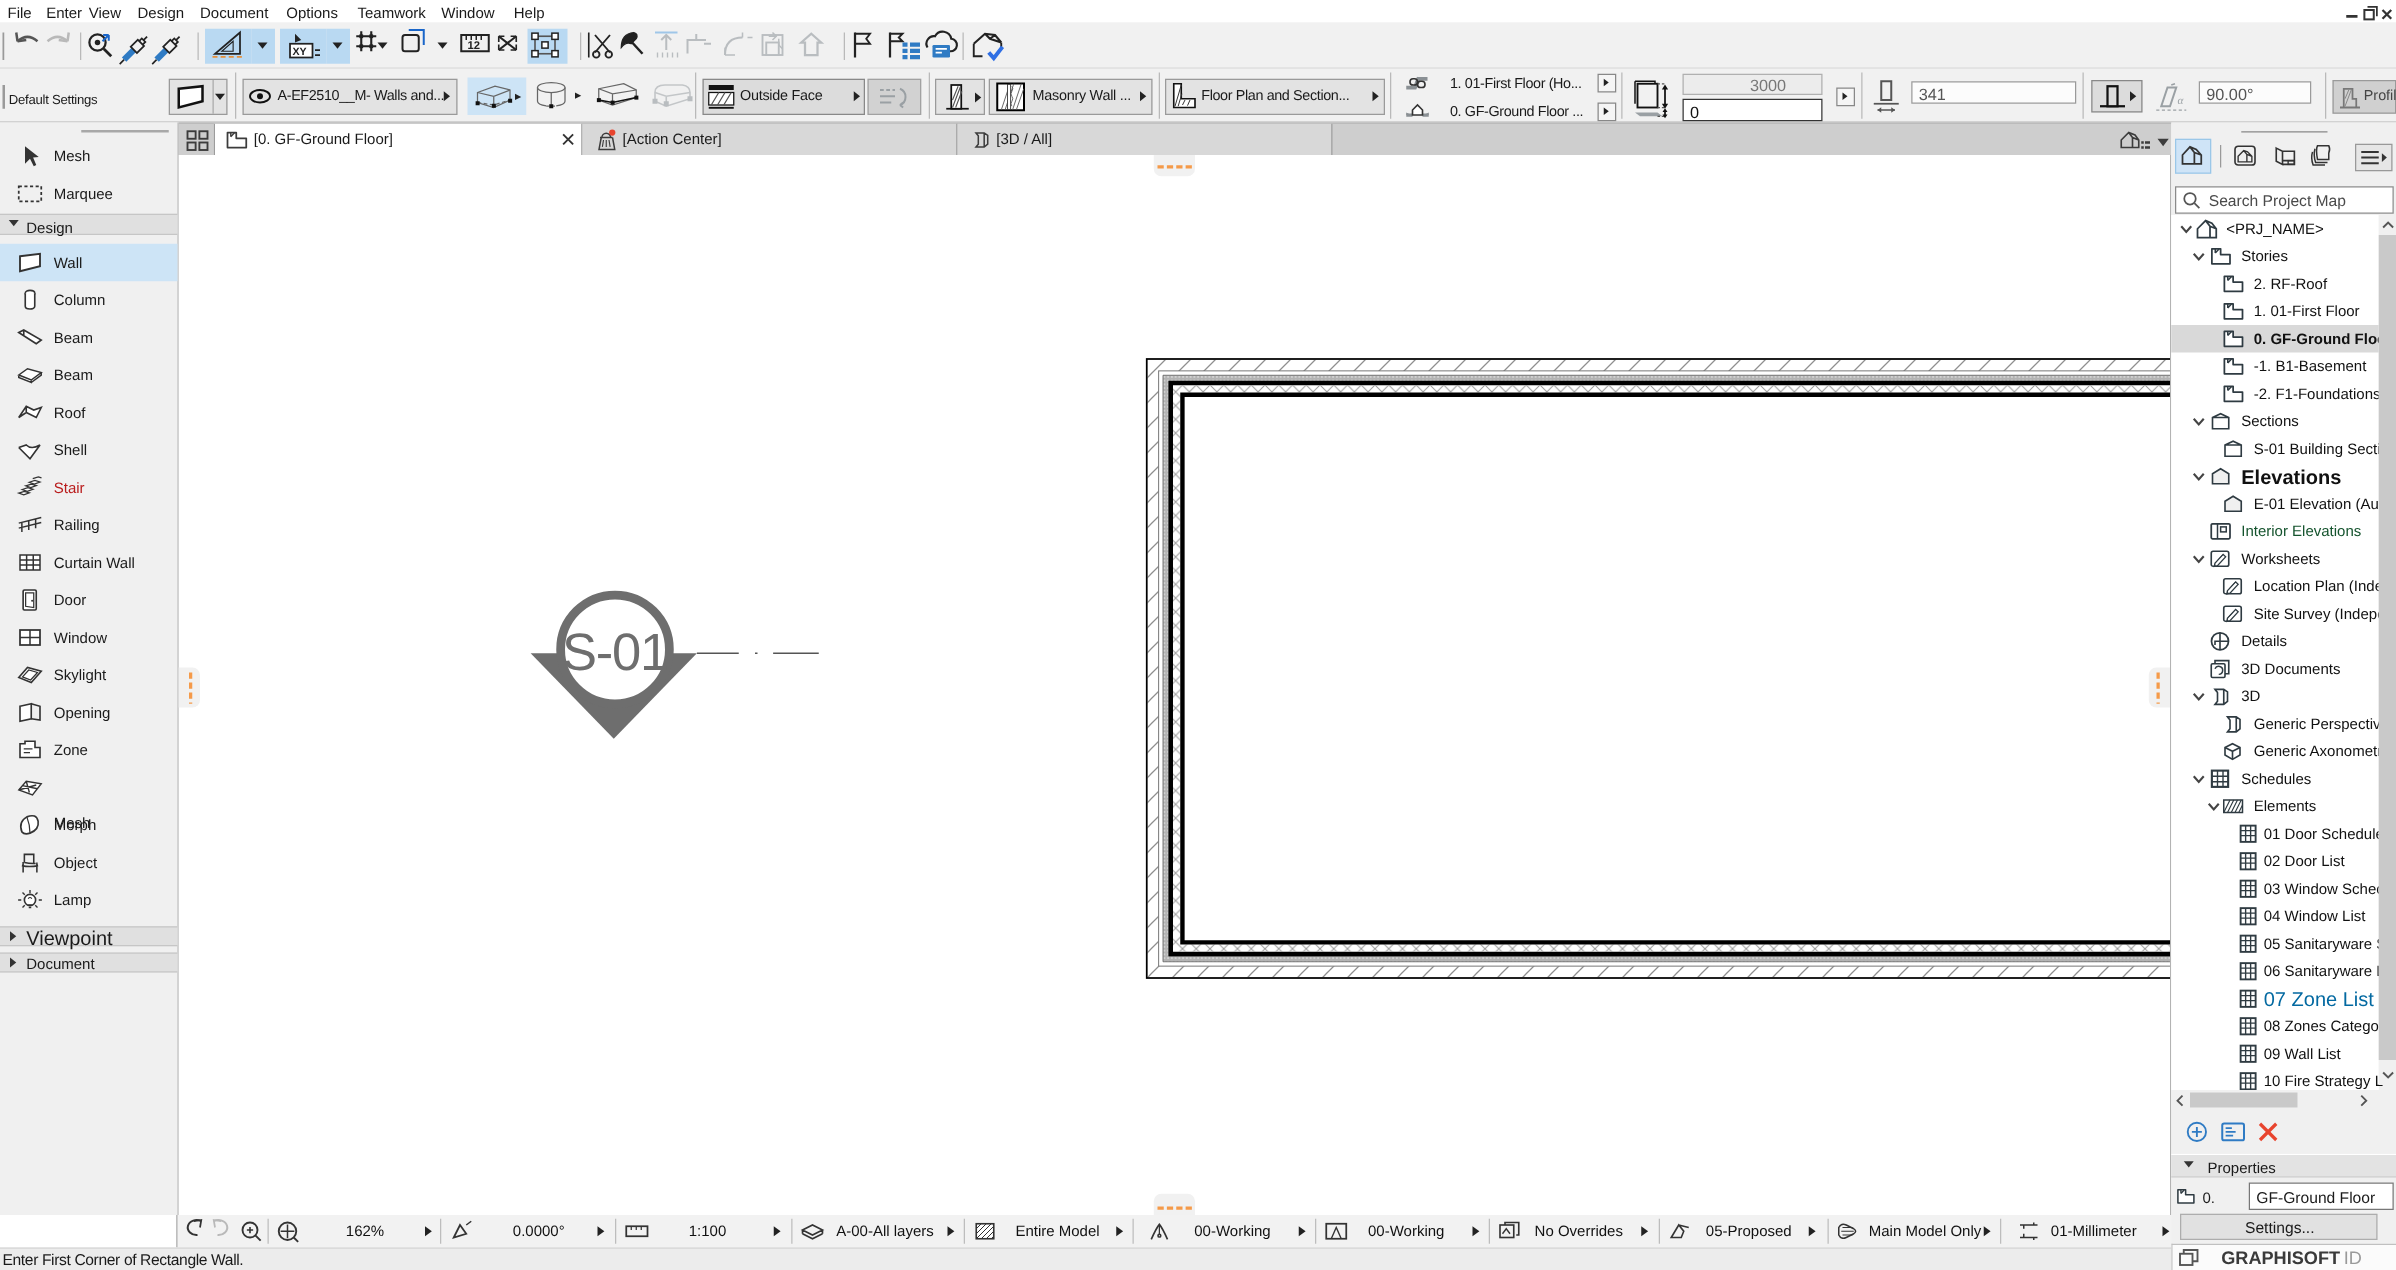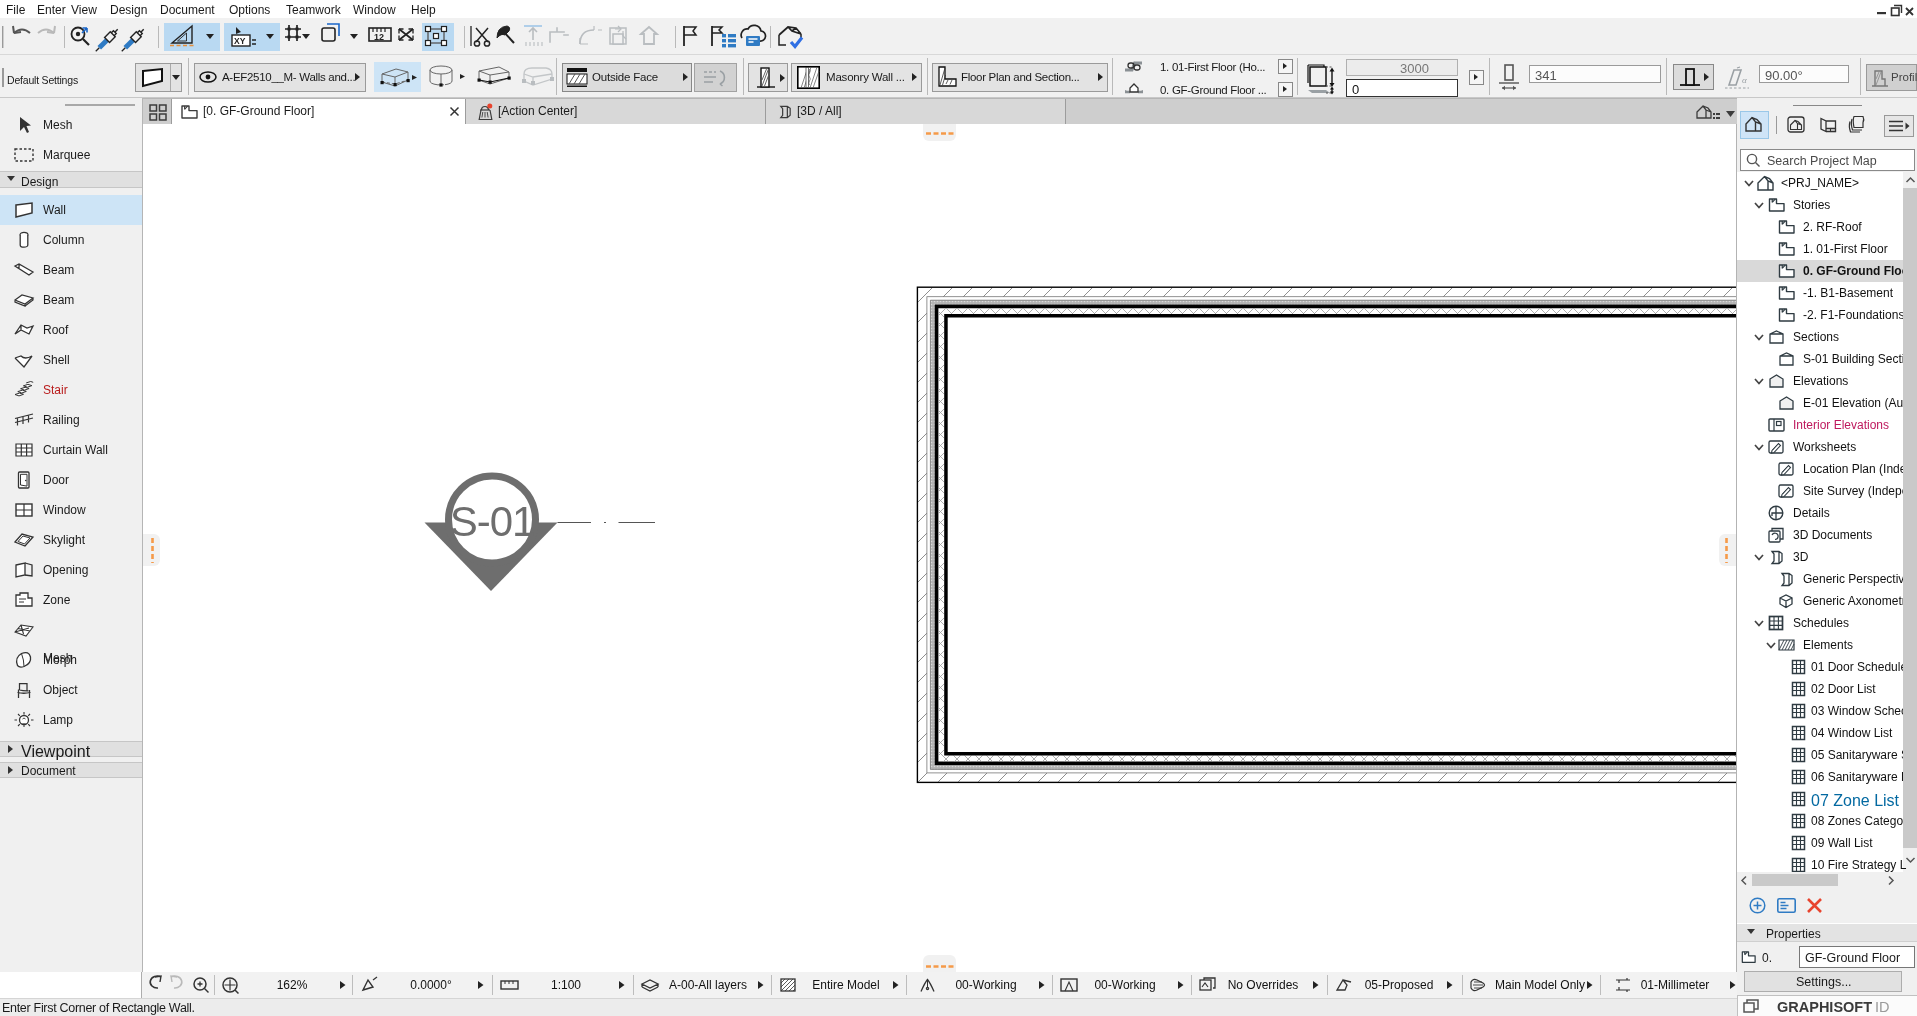--- a/index.html
+++ b/index.html
@@ -688,35 +688,35 @@
 <div class="abs" style="left:1754px;top:377.5px;width:10px;height:8px;">
     <svg width="10" height="7" viewBox="0 0 10 7" style="position:static;display:block">
       <path d="M1 1 L5 5.5 L9 1" fill="none" stroke="#444" stroke-width="1.7"></path>
     </svg>
   </div>
 <div class="abs" style="left:1768px;top:372.5px;width:17px;height:17px;">
     <svg width="17" height="17" viewBox="0 0 17 17" style="position:static">
       <path d="M2 6 L8.5 2 L15 6 L15 14 L2 14 Z" fill="#f0f0f0" stroke="#2f3b42" stroke-width="1.3"></path>
     </svg>
   </div>
-<div class="txt" style="left:1793px;top:374.5px;font-size:12px;color:#111;font-weight:normal">Elevations</div>
+<div class="txt" style="left:1793px;top:374.5px;font-size:16px;color:#111;font-weight:bold">Elevations</div>
 <div class="abs" style="left:1778px;top:394.5px;width:17px;height:17px;">
     <svg width="17" height="17" viewBox="0 0 17 17" style="position:static">
       <path d="M2 6 L8.5 2 L15 6 L15 14 L2 14 Z" fill="#f0f0f0" stroke="#2f3b42" stroke-width="1.3"></path>
     </svg>
   </div>
 <div class="txt" style="left:1803px;top:396.5px;font-size:12px;color:#111;font-weight:normal">E-01 Elevation (Auto</div>
 <div class="abs" style="left:1768px;top:416.5px;width:17px;height:17px;">
     <svg width="17" height="17" viewBox="0 0 17 17" style="position:static">
       <rect x="1" y="2" width="15" height="12" rx="1" fill="#fff" stroke="#2f3b42" stroke-width="1.4"></rect>
       <path d="M6 2 v12" stroke="#2f3b42" stroke-width="1.2"></path>
       <rect x="8.5" y="4.5" width="4.5" height="4" fill="none" stroke="#2f3b42" stroke-width="1.2"></rect>
     </svg>
   </div>
-<div class="txt" style="left:1793px;top:418.5px;font-size:12px;color:#be185d;font-weight:normal">Interior Elevations</div>
+<div class="txt" style="left:1793px;top:418.5px;font-size:12px;color:#14532d;font-weight:normal">Interior Elevations</div>
 <div class="abs" style="left:1754px;top:443.5px;width:10px;height:8px;">
     <svg width="10" height="7" viewBox="0 0 10 7" style="position:static;display:block">
       <path d="M1 1 L5 5.5 L9 1" fill="none" stroke="#444" stroke-width="1.7"></path>
     </svg>
   </div>
 <div class="abs" style="left:1768px;top:438.5px;width:17px;height:17px;">
     <svg width="17" height="17" viewBox="0 0 17 17" style="position:static">
       <rect x="1" y="2" width="14" height="12" rx="1.5" fill="#fff" stroke="#2f3b42" stroke-width="1.3"></rect>
       <path d="M4 11.5 L10.5 4.5 L12.5 6.5 L6 13.5 L3.5 14 Z" fill="#fff" stroke="#2f3b42" stroke-width="1.1"></path>
       <path d="M10.5 4.5 l-6 6.5" stroke="#2f3b42" stroke-width="0.8"></path>

